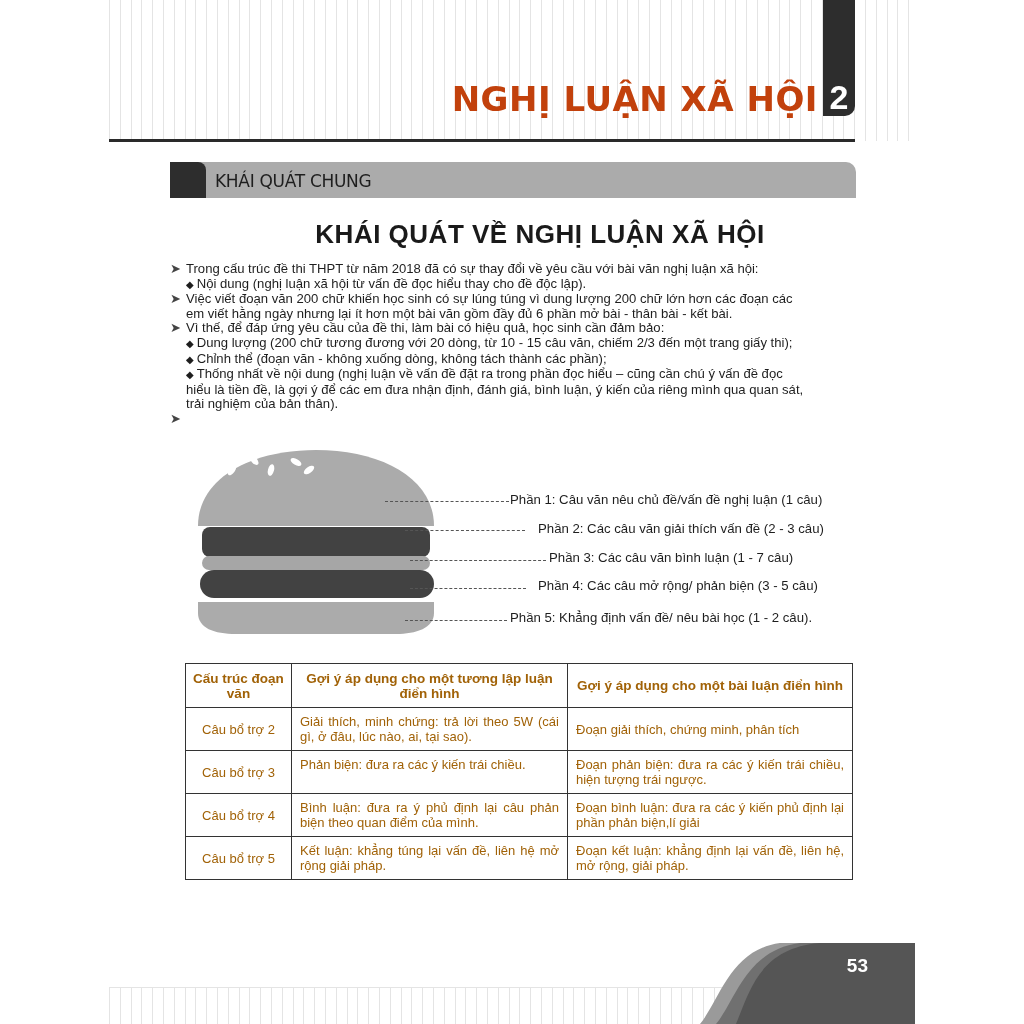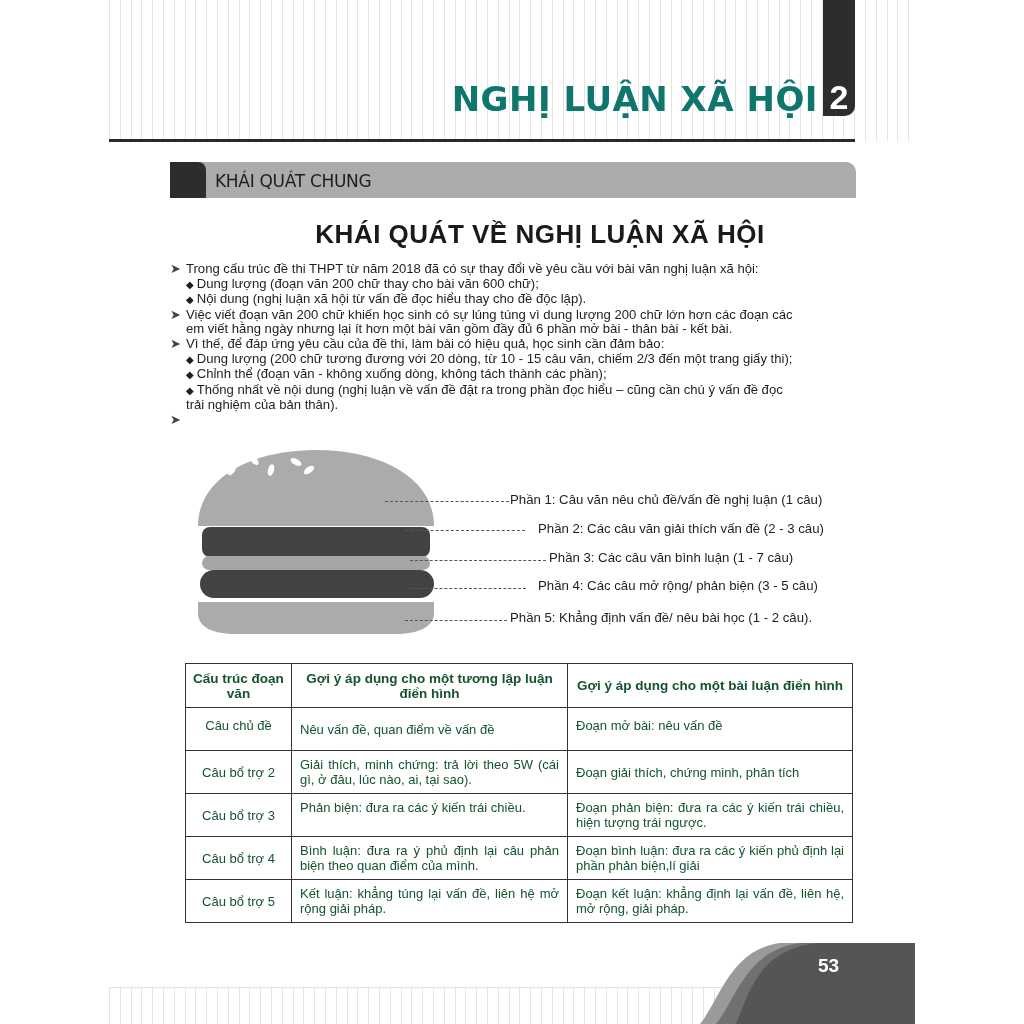--- a/index.html
+++ b/index.html
@@ -22,21 +22,21 @@
     .chapter-tab {
       position: absolute; left: 823px; top: 0; width: 32px; height: 116px;
       background: #2d2d2d; border-bottom-right-radius: 10px;
     }
     .chapter-num {
       position: absolute; left: 823px; top: 78px; width: 32px; text-align: center;
       font-size: 34px; font-weight: bold; color: #ffffff; line-height: 38px;
     }
     .chapter-title {
       position: absolute; right: 206px; top: 80px;
-      font-size: 34px; font-weight: bold; color: #0f766e; letter-spacing: 0.5px; line-height: 38px;
+      font-size: 34px; font-weight: bold; color: #c2410c; letter-spacing: 0.5px; line-height: 38px;
       font-family: "DejaVu Sans", sans-serif;
     }
 
     
     .section-bar {
       position: absolute; left: 170px; top: 162px; width: 686px; height: 36px;
       background: #ababab; border-top-right-radius: 10px;
     }
     .section-bar-block {
       position: absolute; left: 170px; top: 162px; width: 36px; height: 36px;
@@ -70,35 +70,35 @@
     .burger-label {
       position: absolute; font-size: 13.2px; color: #1e1e1e; white-space: nowrap; line-height: 16px;
     }
     .dash {
       position: absolute; height: 0; border-top: 1.5px dashed #555;
     }
 
     
     table.guide {
       position: absolute; left: 185px; top: 663px; width: 668px;
-      border-collapse: collapse; font-size: 13px; color: #14532d;
+      border-collapse: collapse; font-size: 13px; color: #a16207;
     }
     table.guide th, table.guide td { border: 1px solid #333; vertical-align: middle; }
     table.guide th {
       font-weight: bold; font-size: 13.5px; line-height: 15px; text-align: center; height: 44px; padding: 2px 6px;
     }
     table.guide td { padding: 3px 8px; line-height: 15px; height: 43px; }
     table.guide td.c1 { text-align: center; width: 106px; }
     table.guide td.c2 { width: 276px; text-align: justify; }
     table.guide td.c3 { text-align: justify; }
 
     
     .page-corner { position: absolute; left: 700px; top: 940px; width: 215px; height: 84px; }
     .page-num {
-      position: absolute; left: 818px; top: 954px; width: 50px; text-align: left;
+      position: absolute; left: 818px; top: 954px; width: 50px; text-align: right;
       font-size: 19px; font-weight: bold; color: #ffffff; line-height: 24px;
     }
   </style>
 </head>
 <body>
 
 <div class="stripes-top"></div>
 <div class="header-rule"></div>
 <div class="chapter-tab"></div>
 <div class="chapter-title">NGHỊ LUẬN XÃ HỘI</div>
@@ -107,36 +107,36 @@
 <div class="section-bar"></div>
 <div class="section-bar-block"></div>
 <div class="section-label">KHÁI QUÁT CHUNG</div>
 <div class="main-heading">KHÁI QUÁT VỀ NGHỊ LUẬN XÃ HỘI</div>
 
 <div class="body-text">
   <div class="p">
     <span class="arrow">➤</span>
     <span>Trong cấu trúc đề thi THPT từ năm 2018 đã có sự thay đổi về yêu cầu với bài văn nghị luận xã hội:</span>
   </div>
-  <div class="sub"><span class="dia">◆</span><span>Dung lượng (đoạn văn 200 chữ thay cho bài văn 600 chữ);</span></div>
   <div class="sub"><span class="dia">◆</span><span>Nội dung (nghị luận xã hội từ vấn đề đọc hiểu thay cho đề độc lập).</span></div>
 
   <div class="p">
     <span class="arrow">➤</span>
     <span>Việc viết đoạn văn 200 chữ khiến học sinh có sự lúng túng vì dung lượng 200 chữ lớn hơn các đoạn các</span>
   </div>
   <div class="cont">em viết hằng ngày nhưng lại ít hơn một bài văn gồm đầy đủ 6 phần mở bài - thân bài - kết bài.</div>
 
   <div class="p">
     <span class="arrow">➤</span>
     <span>Vì thế, để đáp ứng yêu cầu của đề thi, làm bài có hiệu quả, học sinh cần đảm bảo:</span>
   </div>
   <div class="sub"><span class="dia">◆</span><span>Dung lượng (200 chữ tương đương với 20 dòng, từ 10 - 15 câu văn, chiếm 2/3 đến một trang giấy thi);</span></div>
   <div class="sub"><span class="dia">◆</span><span>Chỉnh thể (đoạn văn - không xuống dòng, không tách thành các phần);</span></div>
   <div class="sub"><span class="dia">◆</span><span>Thống nhất về nội dung (nghị luận về vấn đề đặt ra trong phần đọc hiểu – cũng cần chú ý vấn đề đọc</span></div>
+  <div class="cont">hiểu là tiền đề, là gợi ý để các em đưa nhận định, đánh giá, bình luận, ý kiến của riêng mình qua quan sát,</div>
   <div class="cont">trải nghiệm của bản thân).</div>
 
   <div class="p">
     <span class="arrow">➤</span>
   </div>
 </div>
 
 <svg class="burger" viewBox="0 0 240 188" width="240" height="188">
 
   <path d="M2 78 C 2 30, 55 2, 120 2 C 185 2, 238 30, 238 78 Z" fill="#ababab"></path>
@@ -173,25 +173,20 @@
 
 <table class="guide">
   <thead>
     <tr>
       <th style="width:106px;">Cấu trúc đoạn văn</th>
       <th style="width:276px;">Gợi ý áp dụng cho một tương lập luận điển hình</th>
       <th>Gợi ý áp dụng cho một bài luận điển hình</th>
     </tr>
   </thead>
   <tbody>
-    <tr>
-      <td class="c1" style="vertical-align:top; padding-top:10px;">Câu chủ đề</td>
-      <td class="c2">Nêu vấn đề, quan điểm về vấn đề</td>
-      <td class="c3" style="vertical-align:top; padding-top:10px;">Đoạn mở bài: nêu vấn đề</td>
-    </tr>
     <tr>
       <td class="c1">Câu bổ trợ 2</td>
       <td class="c2">Giải thích, minh chứng: trả lời theo 5W (cái gì, ở đâu, lúc nào, ai, tại sao).</td>
       <td class="c3">Đoạn giải thích, chứng minh, phân tích</td>
     </tr>
     <tr>
       <td class="c1">Câu bổ trợ 3</td>
       <td class="c2" style="vertical-align:top; padding-top:6px;">Phản biện: đưa ra các ý kiến trái chiều.</td>
       <td class="c3">Đoạn phản biện: đưa ra các ý kiến trái chiều, hiện tượng trái ngược.</td>
     </tr>

